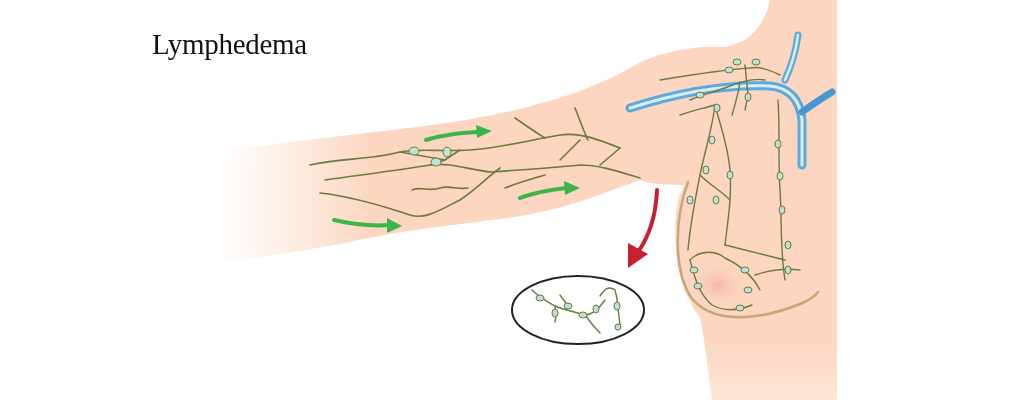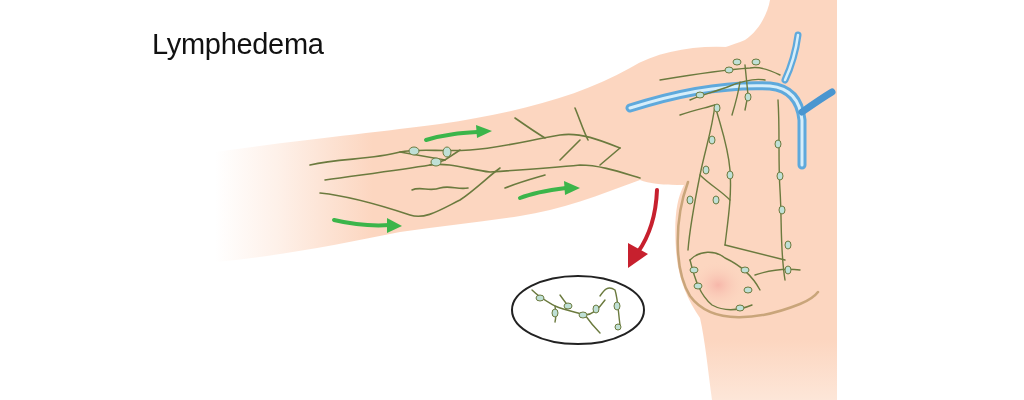--- a/index.html
+++ b/index.html
@@ -1,19 +1,19 @@
 <!DOCTYPE html>
 <html><head>
   <meta charset="utf-8">
   <style>
     html, body { margin: 0; padding: 0; background: #ffffff; }
     .canvas { position: relative; width: 1024px; height: 400px; overflow: hidden; background: #ffffff; }
     .title {
       position: absolute; left: 152px; top: 28px;
-      font-family: Liberation Sans, sans-serif; font-size: 29px; color: #111111;
+      font-family: Liberation Serif, serif; font-size: 29px; color: #111111;
       letter-spacing: -0.3px;
     }
     svg.illus { position: absolute; left: 0; top: 0; }
   </style>
 </head>
 <body>
 
 <div class="canvas">
   <div class="title">Lymphedema</div>
 

